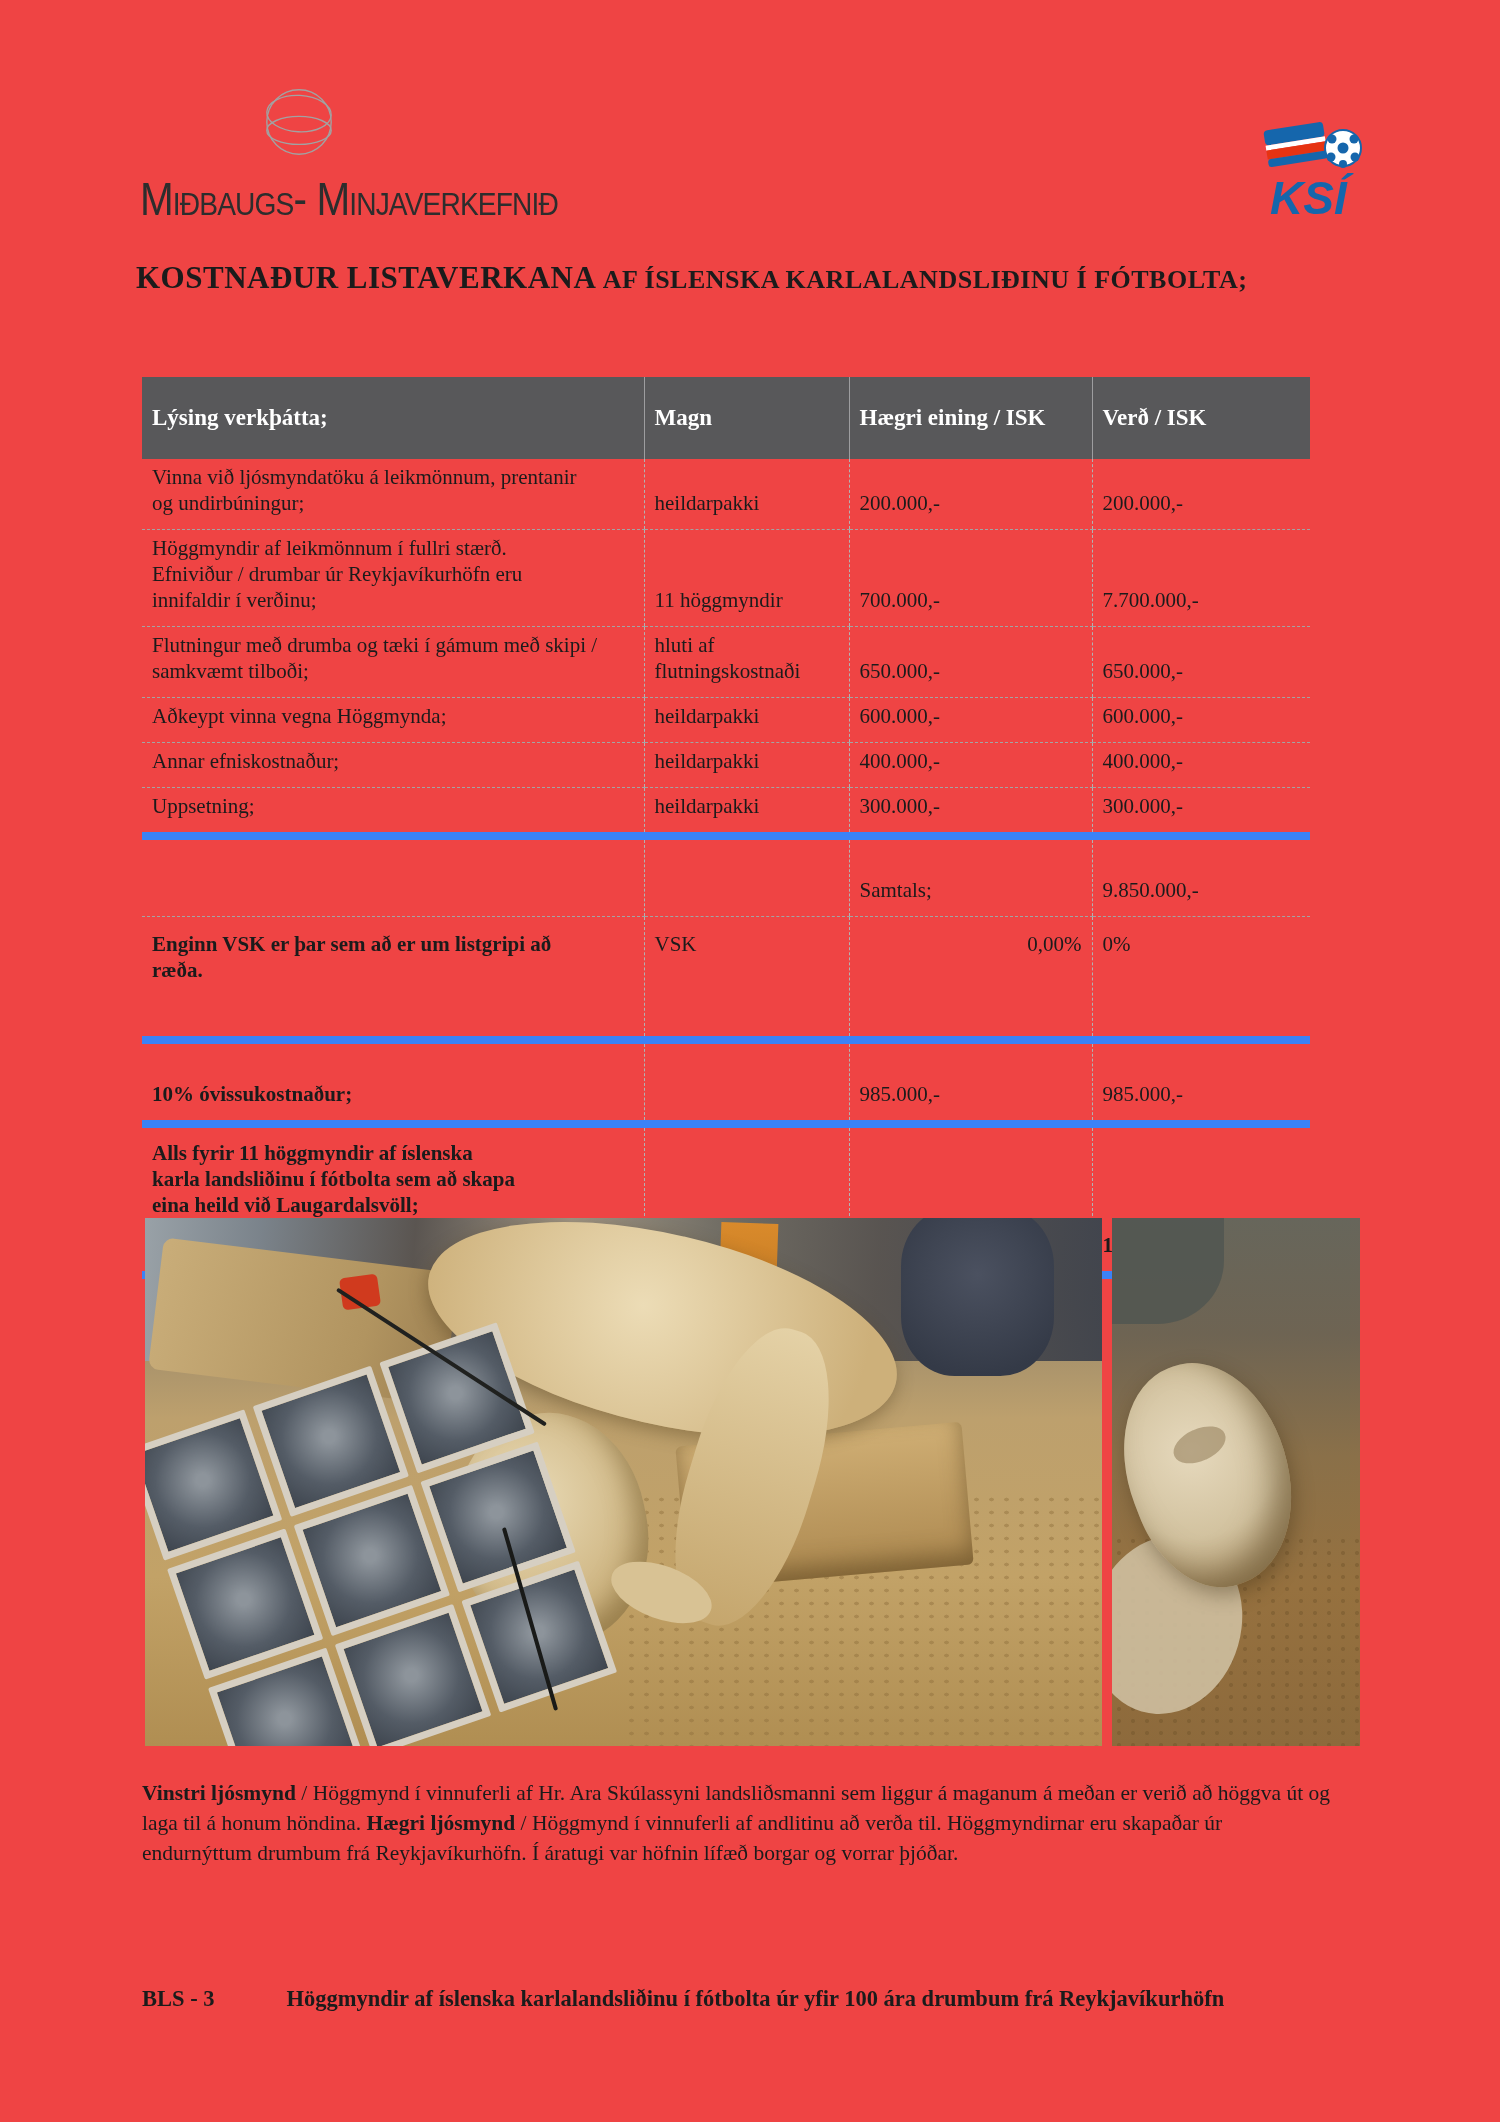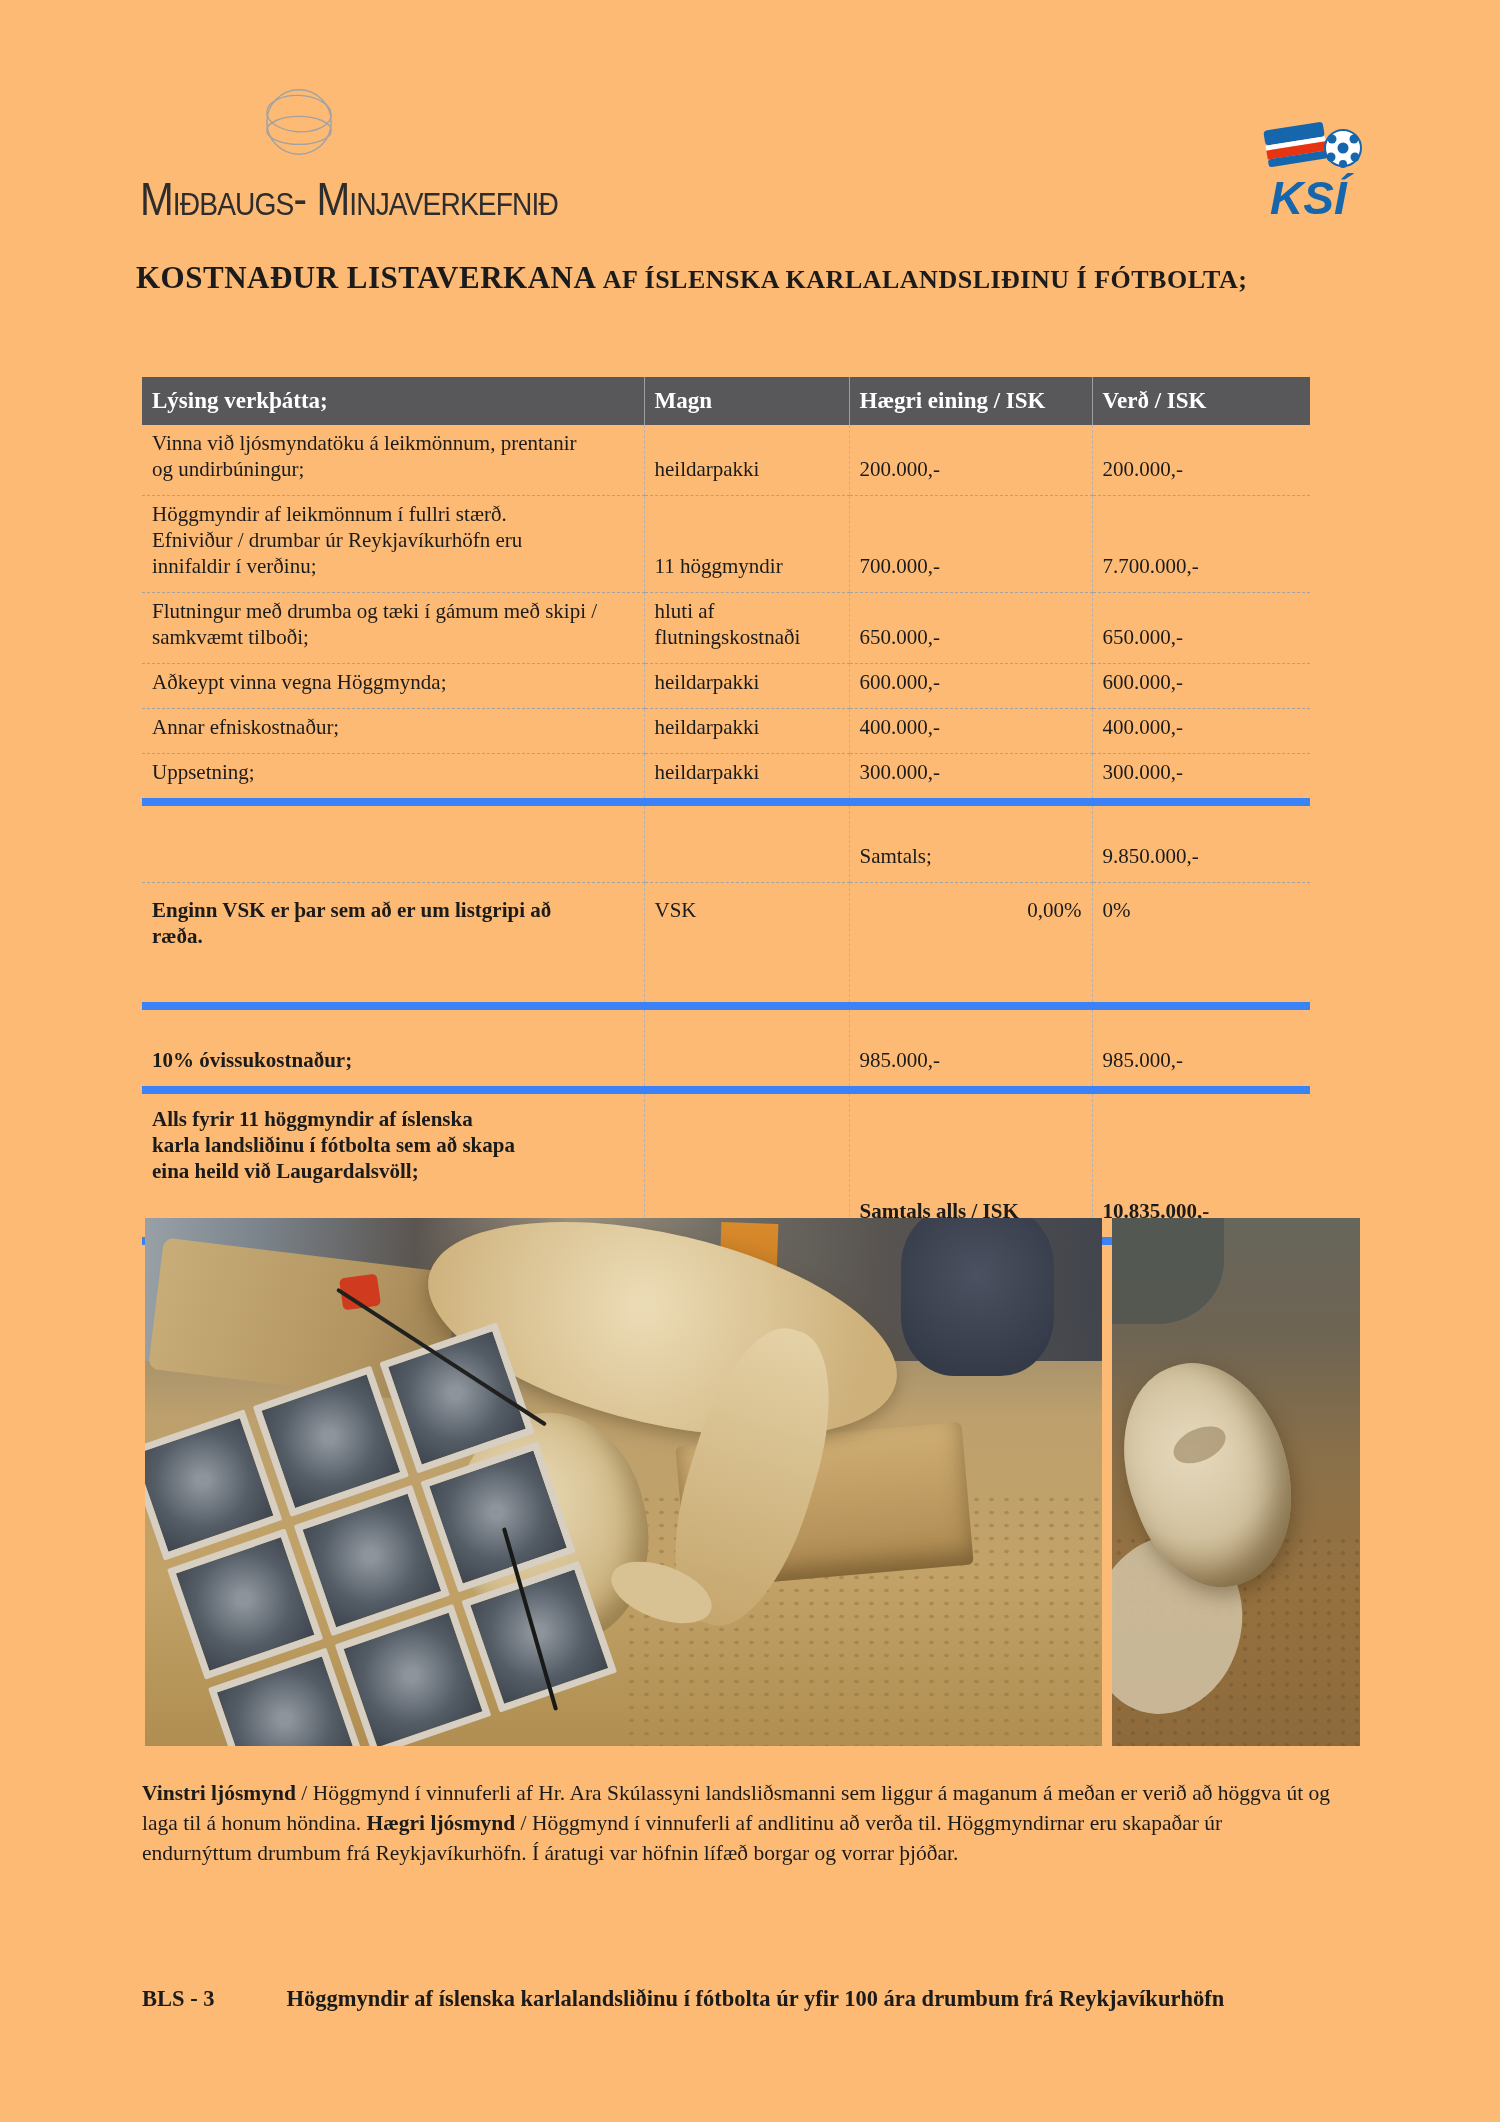--- a/index.html
+++ b/index.html
@@ -1,35 +1,35 @@
 <!DOCTYPE html>
 <html><head>
 <meta charset="utf-8">
 <style>
   html,body{margin:0;padding:0;background:#ffffff;}
-  .page{position:relative;width:1500px;height:2122px;background:#fdba74;overflow:hidden;
+  .page{position:relative;width:1500px;height:2122px;background:#ef4444;overflow:hidden;
         font-family:"Liberation Serif", serif;color:#1b1b1b;}
 
   
   .globe{position:absolute;left:264px;top:87px;width:70px;height:70px;}
   .brand{position:absolute;left:140px;top:172px;font-family:"Liberation Sans", sans-serif;
          font-variant:small-caps;font-size:46px;font-weight:400;letter-spacing:-1px;
          color:#2d2d2d;transform:scaleX(.88);transform-origin:left center;white-space:nowrap;}
   .ksi{position:absolute;left:1262px;top:118px;width:108px;height:102px;}
 
   
   .doc-title{position:absolute;left:136px;top:260px;font-weight:bold;white-space:nowrap;}
   .doc-title .t1{font-size:31px;letter-spacing:.5px;}
   .doc-title .t2{font-size:26px;letter-spacing:.5px;}
 
   
   .cost-table{position:absolute;left:142px;top:377px;border-collapse:collapse;table-layout:fixed;
               width:1168px;font-size:21px;line-height:26px;}
   .cost-table th{background:#58585a;color:#fff;text-align:left;font-size:23px;
-                 padding:11px 10px;font-weight:bold;}
+                 padding:28px 10px;font-weight:bold;}
   .cost-table th + th{border-left:1px solid #9d9d9f;}
   .cost-table td{vertical-align:bottom;padding:5px 10px 13px 10px;}
   .cost-table td + td{border-left:1px dashed #b2b2b2;}
   tr.dash td{border-bottom:1px dashed #a3a3a3;}
   tr.thick td{border-bottom:8px solid #3b82f6;}
   td.pre{white-space:pre-line;}
   .b{font-weight:bold;}
   td.ralign{text-align:right;}
   tr.vsk td{vertical-align:top;padding-top:14px;height:92px;}
   tr.samtals td{height:58px;}

